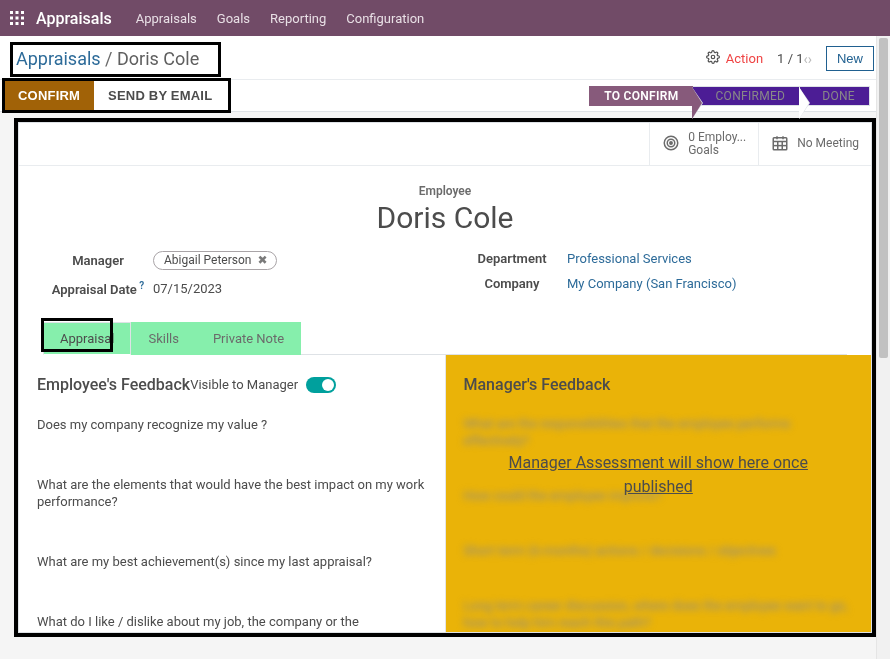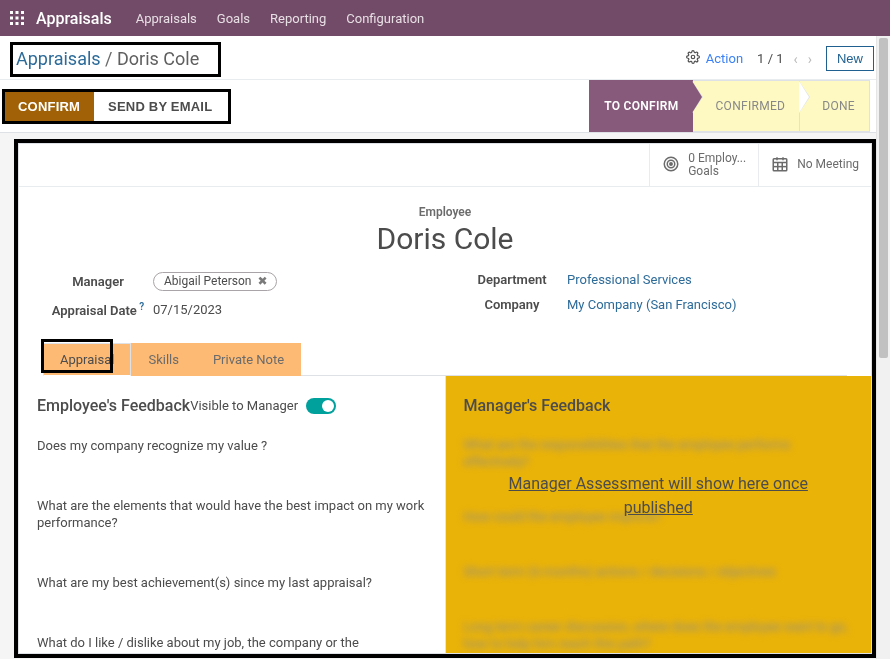--- a/index.html
+++ b/index.html
@@ -80,28 +80,28 @@
   }
   .cp-top-right {
     display: flex;
     align-items: center;
     gap: 14px;
   }
   .action-menu {
     display: flex;
     align-items: center;
     gap: 6px;
-    color: #3b82f6;
+    color: #ef4444;
     cursor: pointer;
     font-size: 13px;
   }
   .pager {
     display:flex;
     align-items:center;
-    gap:10px;
+    gap:0;
     color:#4c4c4c;
     font-size:13px;
   }
   .pager .arrow {
     color: #bbb;
     cursor:pointer;
     font-size:14px;
     user-select:none;
   }
   .btn-new {
@@ -147,34 +147,34 @@
   .action-buttons-box {
     position:absolute;
     border:3px solid #000;
     left:-2px; top:-2px; right:-5px; bottom:-2px;
     pointer-events:none;
   }
   
   .statusbar {
     display:flex;
     align-items:stretch;
-    height:52px;
+    height:20px;
     margin-right:20px;
   }
   .status-step {
     position:relative;
     display:flex;
     align-items:center;
     padding:0 14px 0 22px;
     font-size:12px;
     letter-spacing:0.3px;
     border:1px solid #dee2e6;
     border-left:none;
     color:#888;
-    background:#fef9c3;
+    background:#4c1d95;
   }
   .status-step.active {
     background:#875A7B;
     color:#fff;
     font-weight:600;
     border-color:#875A7B;
   }
   .status-step::after {
     content:'';
     position:absolute;
@@ -284,21 +284,21 @@
   }
   .tab {
     padding:8px 16px;
     border:1px solid transparent;
     border-bottom:none;
     font-size:13px;
     color:#6b6b6b;
     cursor:pointer;
     position:relative;
     top:1px;
-    background:#fdba74;
+    background:#86efac;
   }
   .tab.active {
     border-color:#dee2e6;
     border-bottom: 1px solid #fff;
     color:#4c4c4c;
   }
   .tab-box {
     position:absolute;
     border:3px solid #000;
     left:-2px; top:-3px;

